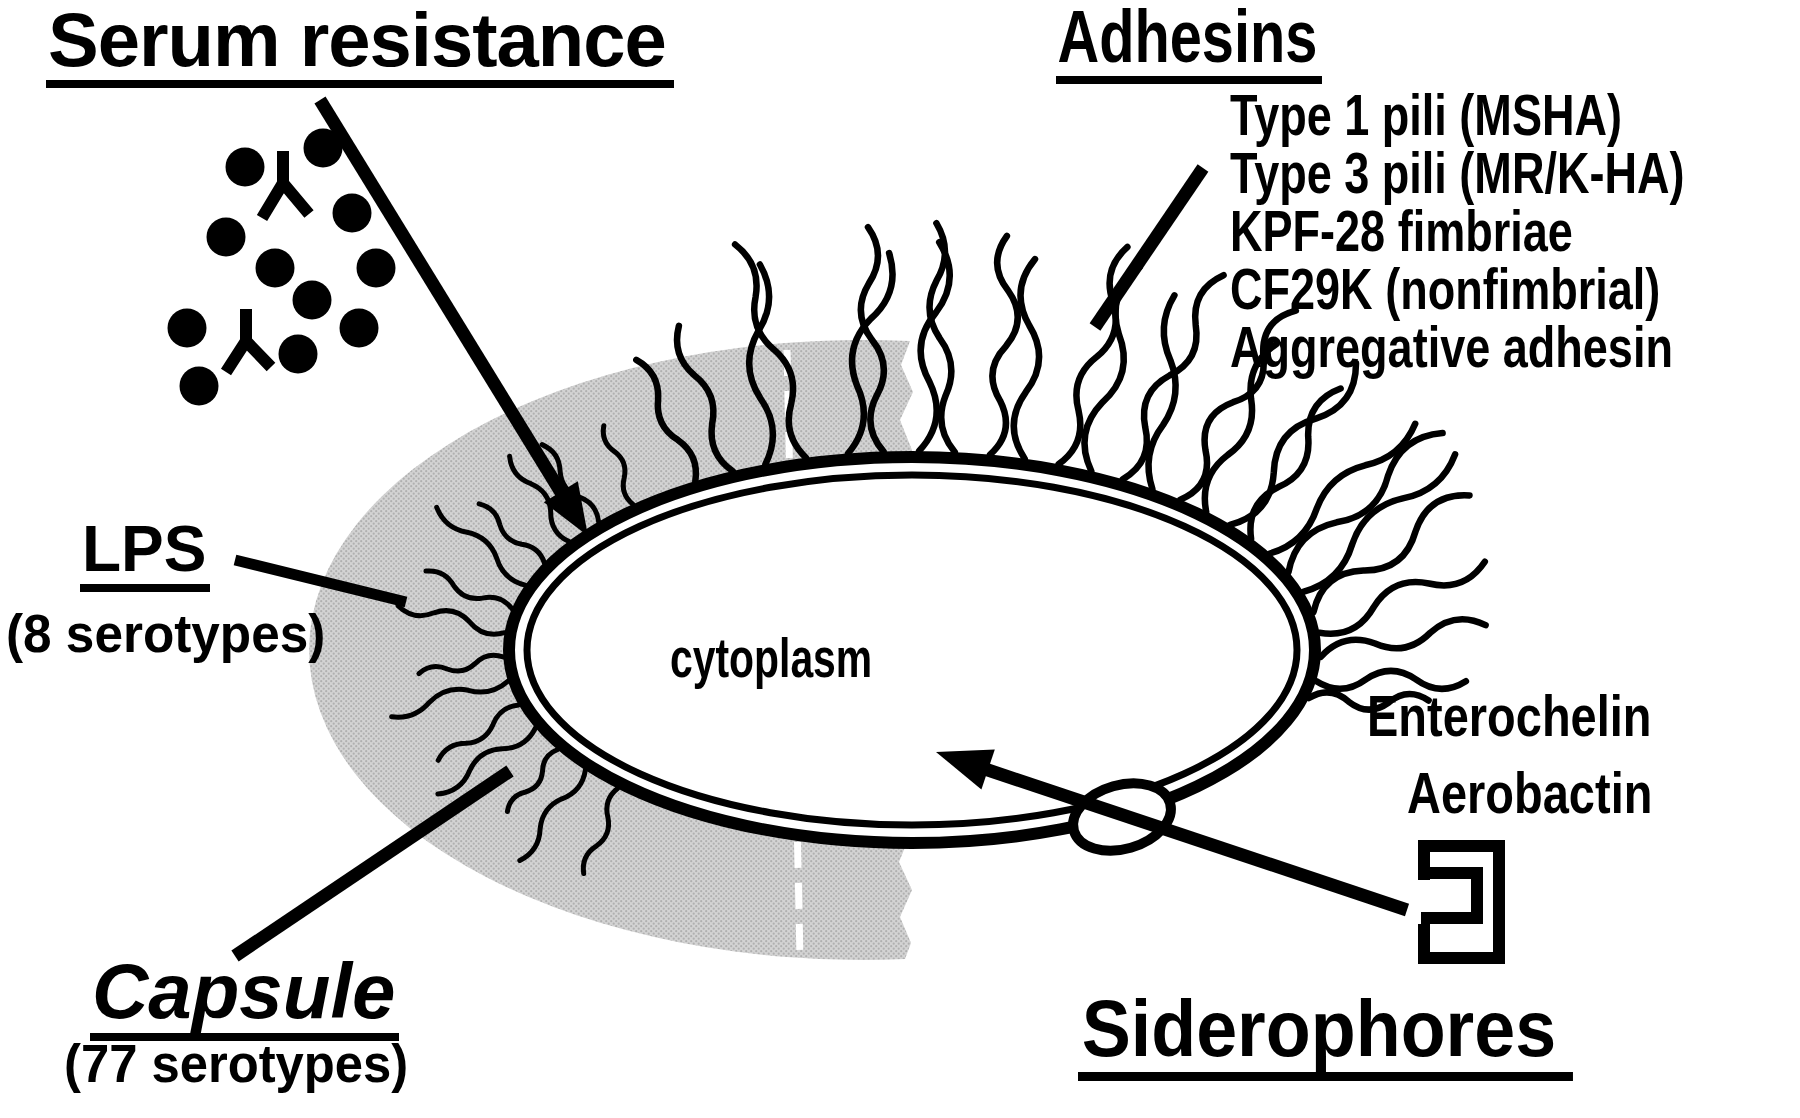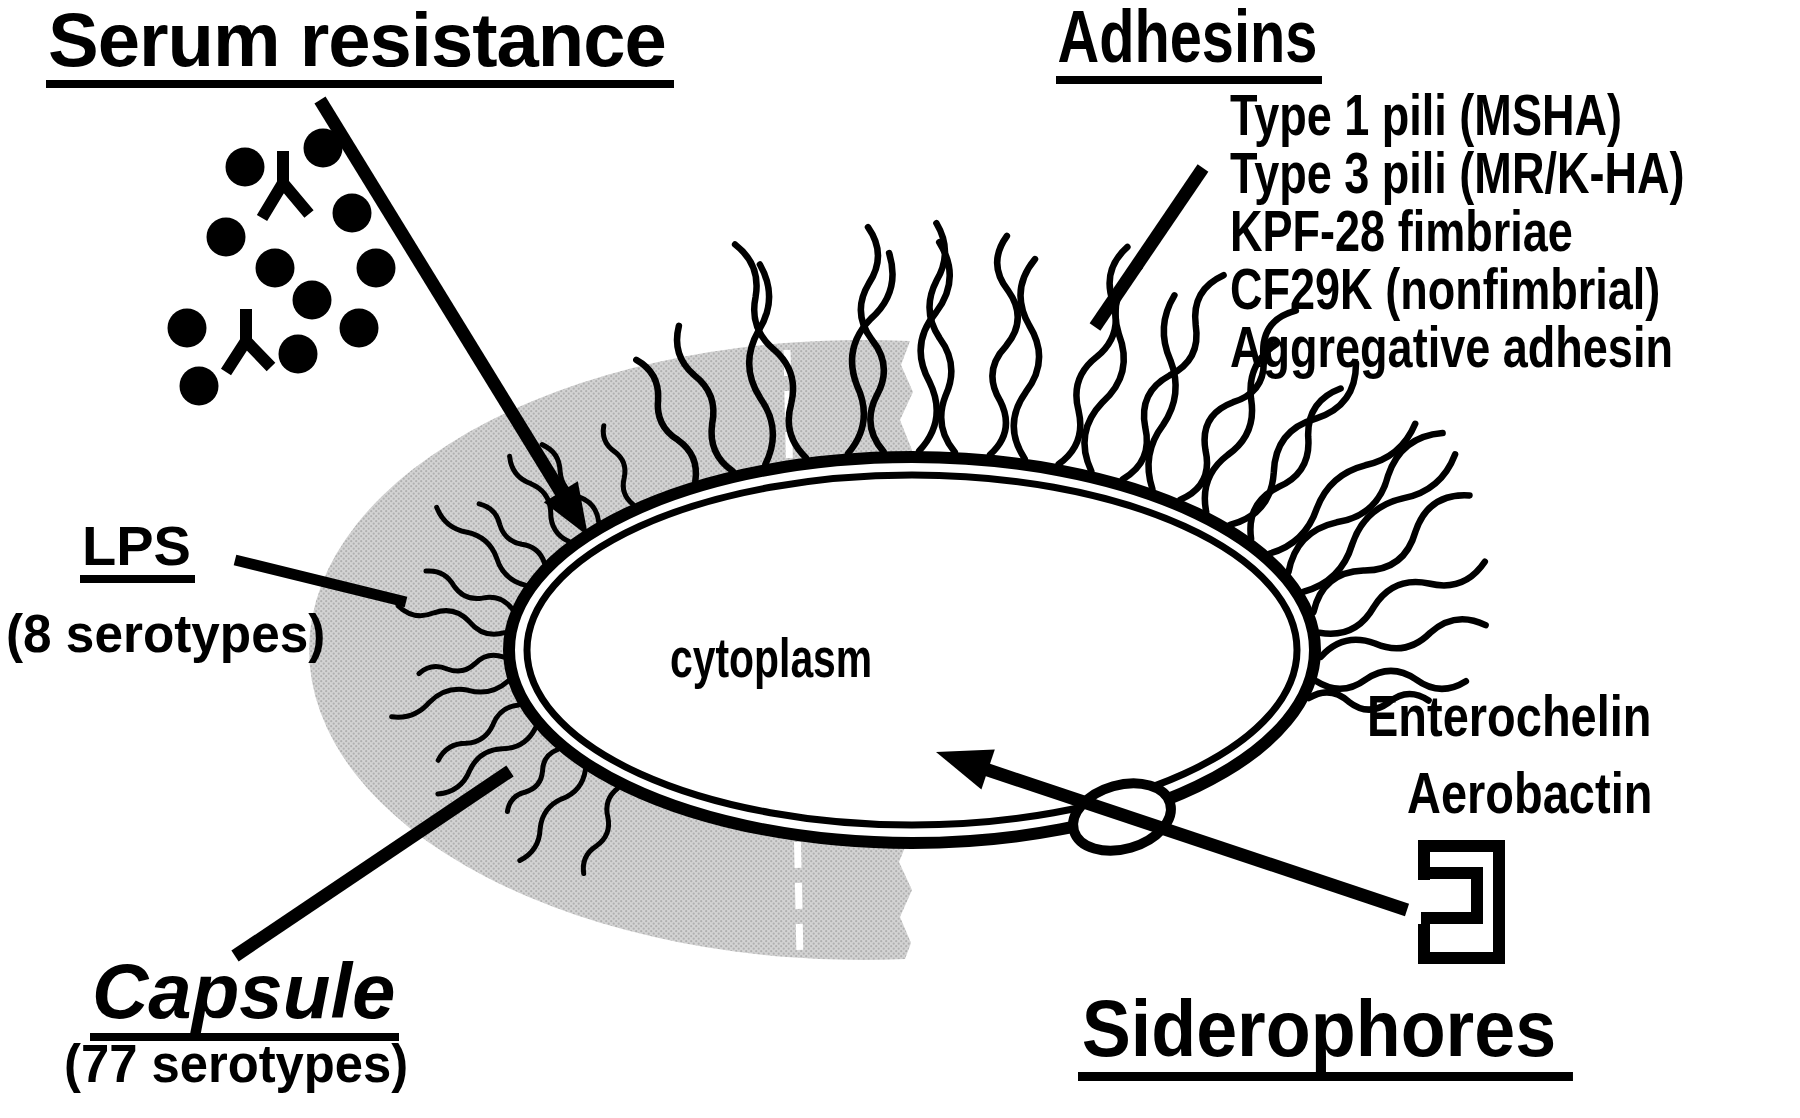--- a/index.html
+++ b/index.html
@@ -5,21 +5,21 @@
   html,body{margin:0;padding:0;background:#fff;}
   #figure{position:relative;width:1800px;height:1118px;background:#fff;overflow:hidden;
           font-family:"Liberation Sans", sans-serif;color:#000;}
   #diagram-svg{position:absolute;left:0;top:0;width:1800px;height:1118px;}
   .lbl{position:absolute;font-weight:bold;white-space:nowrap;line-height:1;color:#000;}
   .title{line-height:1.07;}
   .u{border-bottom:8px solid #000;}
   #serum-title{left:46px;top:-1px;font-size:76px;letter-spacing:-1px;padding:0 8px 0 2px;}
   #adhesins-title{left:1056px;top:-3px;font-size:74px;transform:scaleX(0.78);transform-origin:left top;padding:0 6px 0 2px;}
   #adhesins-list{left:1230px;top:86px;font-size:57px;line-height:58px;transform:scaleX(0.79);transform-origin:left top;}
-  #lps-title{left:80px;top:516px;font-size:56px;line-height:1.06;padding:0 4px 0 2px;}
+  #lps-title{left:80px;top:516px;font-size:64px;line-height:1.06;padding:0 4px 0 2px;}
   #lps-sub{left:6px;top:606px;font-size:54px;transform:scaleX(0.95);transform-origin:left top;}
   #capsule-title{left:90px;top:950px;font-size:78px;line-height:1.06;padding:0 4px 0 2px;font-style:italic;}
   #capsule-sub{left:64px;top:1036px;font-size:54px;transform:scaleX(0.94);transform-origin:left top;}
   #cytoplasm-label{left:670px;top:630px;font-size:56px;transform:scaleX(0.73);transform-origin:left top;}
   #enterochelin-label{left:1367px;top:687px;font-size:58px;transform:scaleX(0.81);transform-origin:left top;}
   #aerobactin-label{left:1407px;top:764px;font-size:58px;transform:scaleX(0.81);transform-origin:left top;}
   #siderophores-title{left:1078px;top:986px;font-size:80px;line-height:1.07;transform:scaleX(0.92);
                       transform-origin:left top;border-bottom:9px solid #000;padding:0 18px 0 4px;}
 </style>
 </head>

